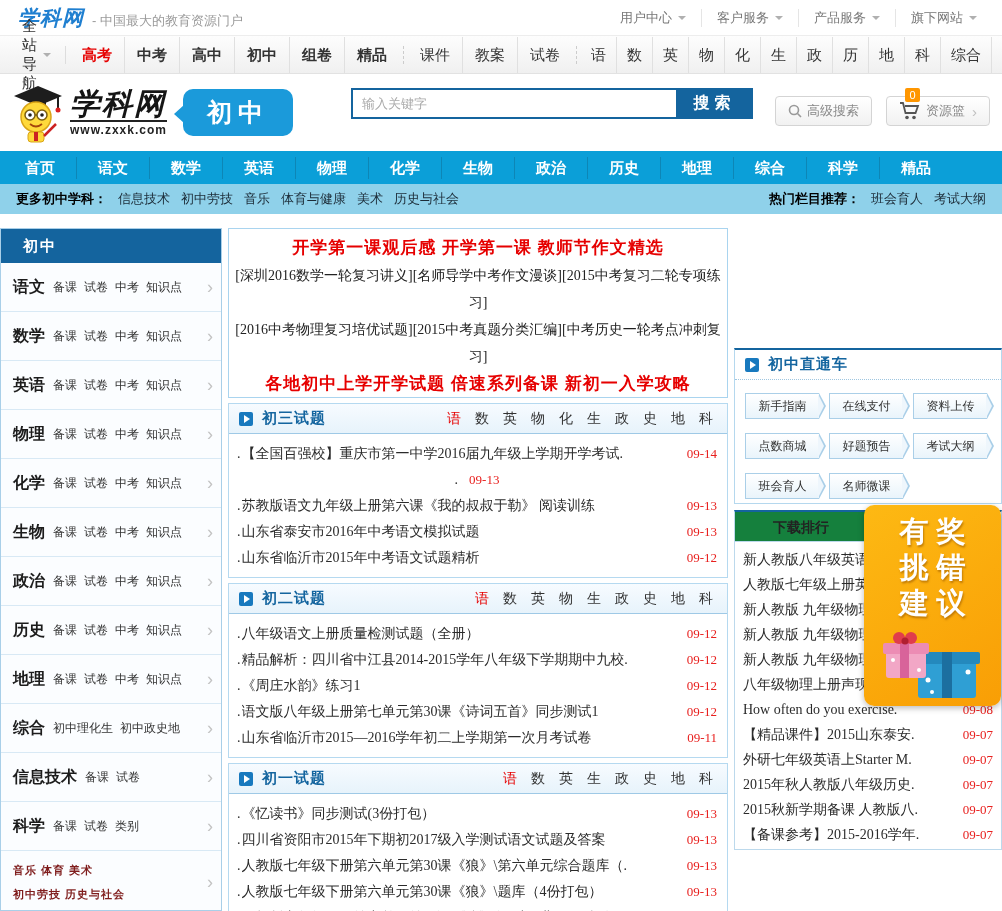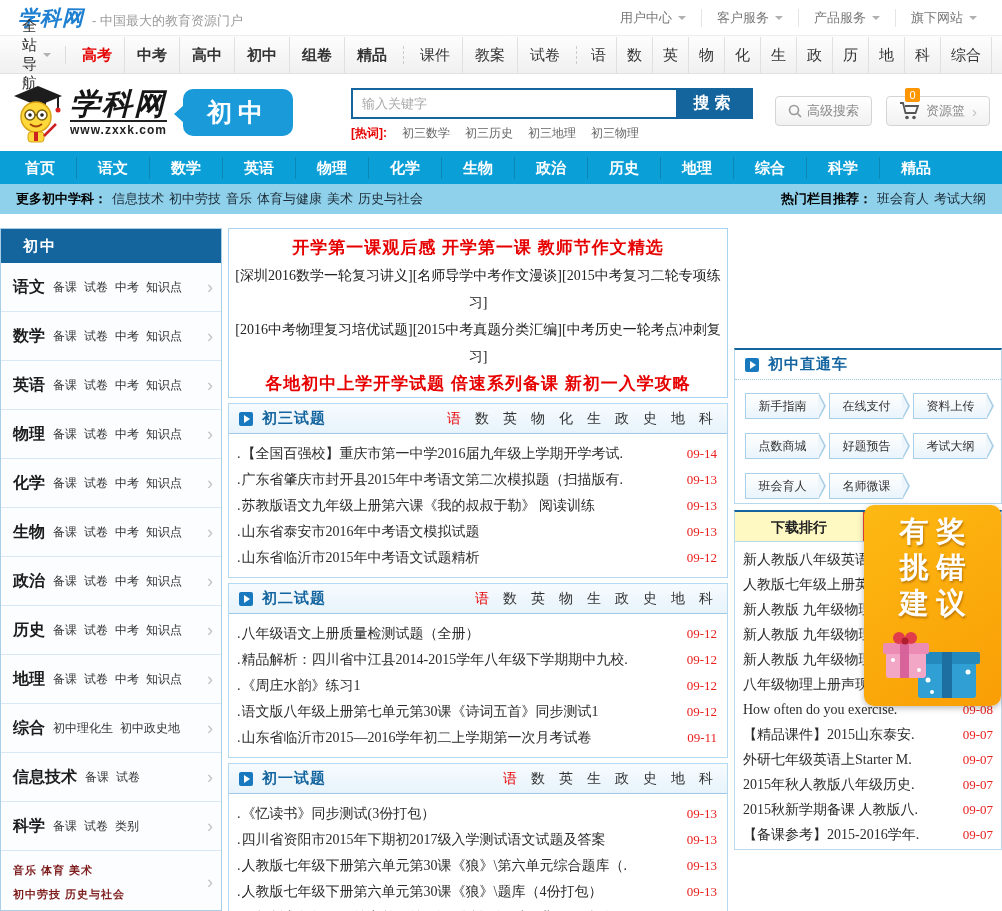--- a/index.html
+++ b/index.html
@@ -49,21 +49,21 @@
   .basket-count { position:absolute; top:-9px; left:18px; background:#ff9600; color:#fff; min-width:15px; height:14px; line-height:14px; text-align:center; font-size:11px; border-radius:2px; padding:0 2px; }
   .basket-chev { color:#c0c0c0; font-size:15px; margin-left:2px; }
 
   
   .mainnav { height:33px; background:#0b9fd8; display:flex; align-items:center; padding:0 4px; }
   .mn-item { color:#fff; font-size:15px; font-weight:bold; padding:0 21px; line-height:22px; cursor:pointer; white-space:nowrap; }
   .mn-item + .mn-item { border-left:1px solid #0d86b6; }
 
   
   .subnav { height:30px; background:#8fd1ea; display:flex; align-items:center; justify-content:space-between; padding:0 16px; font-size:13px; }
-  .sn-left, .sn-right { display:flex; gap:5px; align-items:center; }
+  .sn-left, .sn-right { display:flex; gap:11px; align-items:center; }
   .sn-label { font-weight:bold; color:#000; }
   .sn-link { color:#1c2c38; cursor:pointer; }
 
   
   .content { display:flex; margin-top:14px; height:683px; }
   .sidebar { width:222px; border:1px solid #a9cfe8; background:#fbfdff; overflow:hidden; }
   .sb-header { height:34px; line-height:34px; background:#14649e; color:#fff; font-size:15px; font-weight:bold; padding-left:22px; letter-spacing:2px; }
   .sb-row { display:flex; align-items:center; height:49px; border-bottom:1px solid #d8e9f5; padding:0 8px 0 12px; }
   .sb-subject { font-size:16px; font-weight:bold; color:#1c1c1c; margin-right:8px; white-space:nowrap; cursor:pointer; }
   .sb-links { display:flex; gap:7px; font-size:12px; color:#333; flex:1; overflow:hidden; white-space:nowrap; }
@@ -98,21 +98,21 @@
   .ex-header { height:30px; display:flex; align-items:center; padding:0 10px; border-bottom:1px dotted #9fc6e0; }
   .ex-title { color:#14659f; font-size:15px; font-weight:bold; cursor:pointer; letter-spacing:1px; }
   .ex-grid { padding:13px 14px 0 10px; display:grid; grid-template-columns:repeat(3, 74px); justify-content:space-between; row-gap:14px; }
   .ex-btn { position:relative; height:26px; line-height:24px; text-align:center; font-size:12px; color:#333; background:linear-gradient(#fff,#e9f4fb); border:1px solid #aacfe8; border-right:none; cursor:pointer; white-space:nowrap; font-family:"Liberation Serif", serif; }
   .ex-btn::after { content:''; position:absolute; right:-7px; top:-1px; border-left:7px solid #aacfe8; border-top:13px solid transparent; border-bottom:13px solid transparent; }
   .ex-btn::before { content:''; position:absolute; right:-5px; top:0; border-left:6px solid #eef6fc; border-top:12px solid transparent; border-bottom:12px solid transparent; z-index:1; }
 
   .dl-box { margin-top:6px; border:1px solid #bcd9ec; border-top:2px solid #14649e; height:340px; overflow:hidden; background:#fff; }
   .dl-tabs { display:flex; height:30px; border-bottom:1px solid #bcd9ec; }
   .dl-tab { width:50%; text-align:center; line-height:30px; font-size:14px; cursor:pointer; }
-  .dl-tab.active { background:#fef9c3; font-weight:bold; color:#222; border-right:5px solid #ef4444; }
+  .dl-tab.active { background:#15803d; font-weight:bold; color:#222; border-right:1px solid #ef4444; }
   .dl-tab.inactive { background:#e8f3fa; color:#333; }
   .dl-list { padding:5px 8px 0; }
   .dl-item { display:flex; align-items:center; height:25px; font-size:14px; font-family:"Liberation Serif", serif; }
   .dl-item-text { flex:1; white-space:nowrap; overflow:hidden; color:#2b2b2b; cursor:pointer; }
   .dl-item-date { color:#e8201e; font-size:13px; margin-left:8px; }
 
   
   .promo-badge { position:absolute; left:864px; top:505px; width:137px; height:201px; background:linear-gradient(145deg,#fdb913,#f99e05); border-radius:10px; box-shadow:0 2px 6px rgba(0,0,0,.28); z-index:5; cursor:pointer; text-align:center; padding-top:8px; }
   .promo-line { color:#fff; font-size:29px; font-weight:bold; line-height:36px; letter-spacing:8px; text-shadow:1px 2px 2px rgba(150,85,0,.55); text-indent:8px; }
   .promo-gift { position:absolute; left:16px; bottom:4px; }
@@ -207,27 +207,20 @@
         <div class="brand-name">学科网</div>
         <div class="brand-url">www.zxxk.com</div>
       </div>
       <div class="level-badge">初中</div>
     </div>
     <div class="search-area">
       <div class="search-row">
         <input class="search-input" placeholder="输入关键字" style="">
         <button class="search-btn">搜索</button>
       </div>
-      <div class="hotwords">
-        <span class="hot-label">[热词]:</span>
-        <span class="hot-link">初三数学</span>
-        <span class="hot-link">初三历史</span>
-        <span class="hot-link">初三地理</span>
-        <span class="hot-link">初三物理</span>
-      </div>
     </div>
     <div class="header-right">
       <span class="adv-btn">
         <svg width="14" height="14" viewBox="0 0 14 14">
             <circle cx="6" cy="6" r="4.5" fill="none" stroke="#999" stroke-width="1.6"></circle>
             <line x1="9.5" y1="9.5" x2="13" y2="13" stroke="#999" stroke-width="1.6"></line>
           </svg>
         <span>高级搜索</span>
       </span>
       <span class="basket-btn">
@@ -429,21 +422,20 @@
             <span class="sec-tab">地</span>
             <span class="sec-tab">科</span>
           </div>
         </div>
         <div class="sec-list">
           <div class="sec-item">
               <span class="sec-item-text">【全国百强校】重庆市第一中学2016届九年级上学期开学考试.</span>
               <span class="sec-item-date">09-14</span>
             </div>
           <div class="sec-item">
-              <span class="sec-item-text">广东省肇庆市封开县2015年中考语文第二次模拟题（扫描版有.</span>
               <span class="sec-item-date">09-13</span>
             </div>
           <div class="sec-item">
               <span class="sec-item-text">苏教版语文九年级上册第六课《我的叔叔于勒》 阅读训练</span>
               <span class="sec-item-date">09-13</span>
             </div>
           <div class="sec-item">
               <span class="sec-item-text">山东省泰安市2016年中考语文模拟试题</span>
               <span class="sec-item-date">09-13</span>
             </div>

